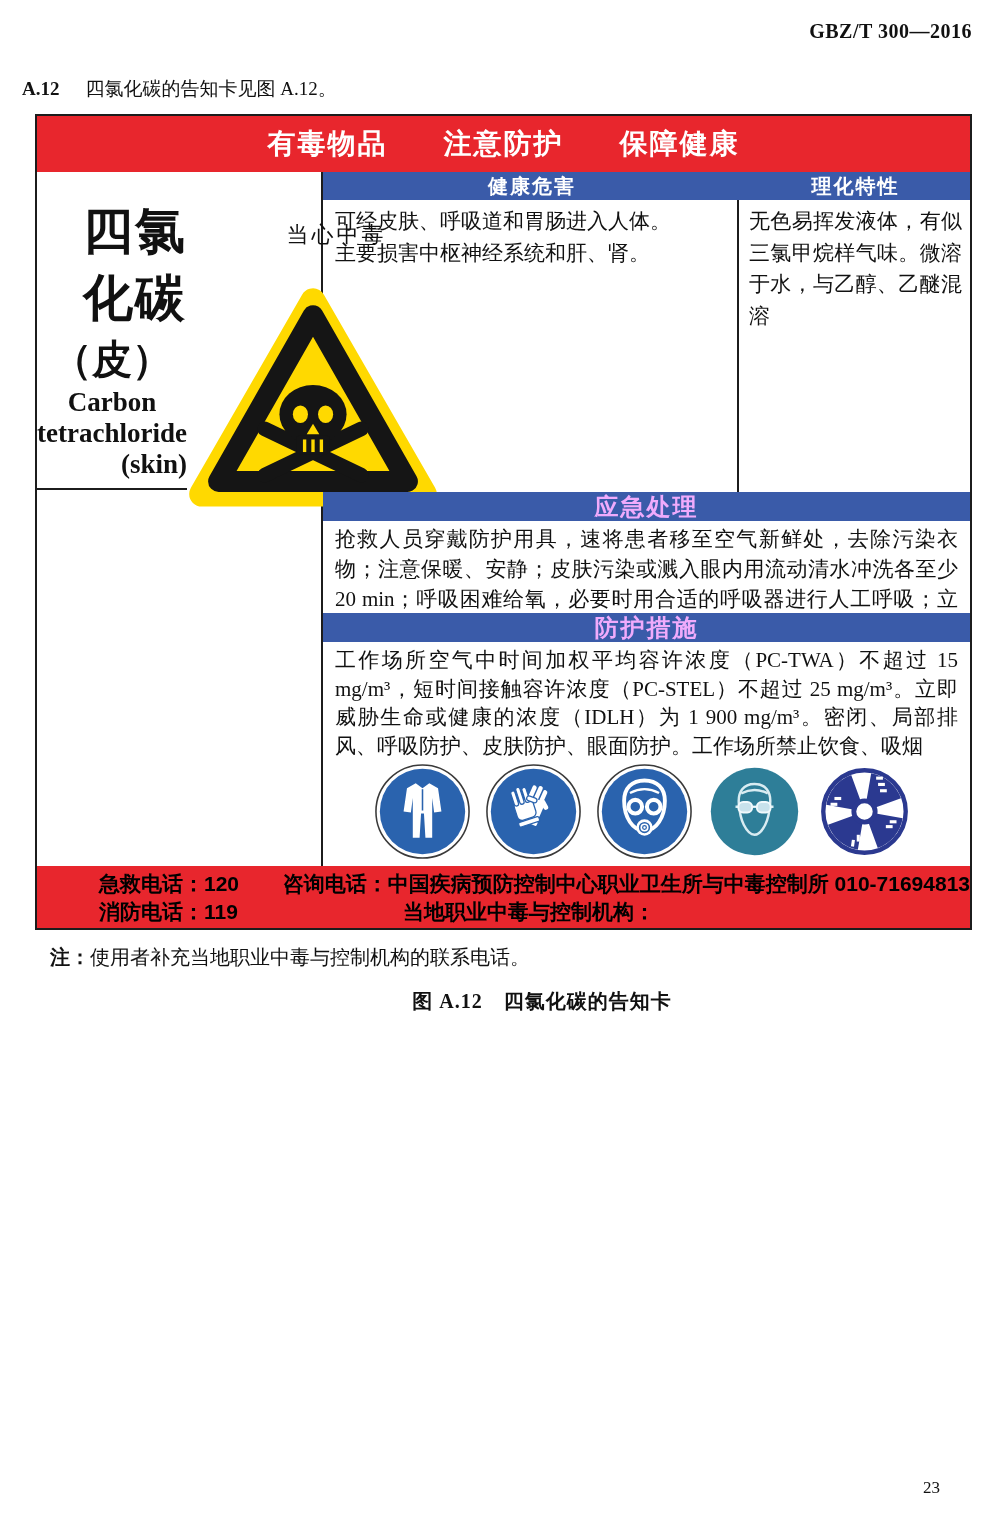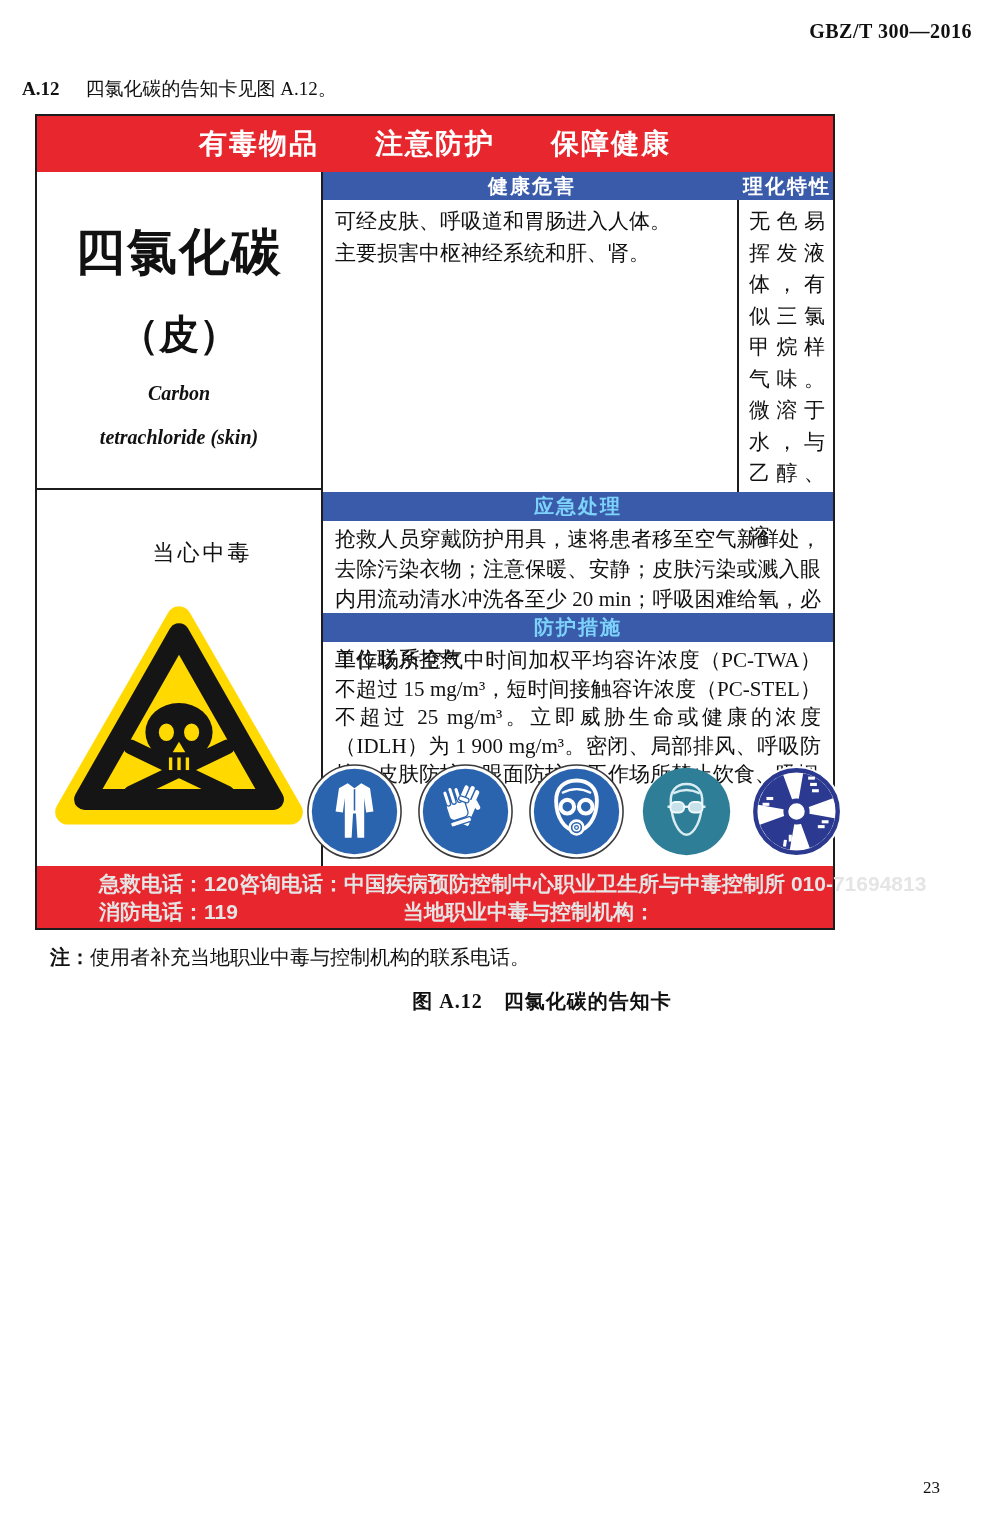--- a/index.html
+++ b/index.html
@@ -15,59 +15,59 @@
   html,body{background:#ffffff;}
   body{
     width:1002px;height:1530px;position:relative;overflow:hidden;
     font-family:"Liberation Serif","DejaVu Serif",serif;color:#111;
   }
   .doc-code{position:absolute;top:20px;right:30px;font-weight:700;font-size:20px;letter-spacing:.5px;}
   .section-line{position:absolute;top:76px;left:22px;font-size:19px;}
   .section-line .num{font-weight:700;margin-right:26px;}
   
   .card{
-    position:absolute;left:35px;top:114px;width:800px;height:816px;
+    position:absolute;left:35px;top:114px;width:937px;height:816px;
     border:2px solid var(--line);display:flex;flex-direction:column;background:#fff;
   }
   .banner{
     height:56px;background:var(--banner-red);color:#fff;
     display:flex;align-items:center;justify-content:center;gap:56px;
     font-family:"Liberation Sans","DejaVu Sans",sans-serif;font-weight:700;font-size:28px;letter-spacing:2px;
   }
   .card-body{flex:1;display:flex;min-height:0;}
-  .left-col{width:286px;border-right:2px solid var(--line);display:flex;flex-direction:column;text-align:right;}
+  .left-col{width:286px;border-right:2px solid var(--line);display:flex;flex-direction:row;text-align:right;}
   .name-cell{height:318px;border-bottom:2px solid var(--line);display:flex;flex-direction:column;align-items:center;justify-content:space-evenly;padding:26px 0 18px;}
   .name-cn{font-size:50px;font-weight:700;letter-spacing:2px;}
   .name-tag{font-size:40px;font-weight:700;}
-  .name-en{font-size:20px;font-weight:700;font-style:italic;}
+  .name-en{font-size:27px;font-weight:700;}
   .warning-cell{flex:1;display:flex;flex-direction:column;align-items:center;padding-top:48px;}
   .warning-label{font-size:22px;letter-spacing:3px;margin-left:47px;}
   .warning-cell svg{margin-top:30px;}
   .right-col{flex:1;display:flex;flex-direction:column;min-width:0;}
-  .blue-bar{background:var(--header-blue);color:#7dd3fc;display:flex;align-items:center;justify-content:center;
-    font-family:"Liberation Sans","DejaVu Sans",sans-serif;font-weight:700;font-size:20px;letter-spacing:2px;}
+  .blue-bar{background:var(--header-blue);color:#f0abfc;display:flex;align-items:center;justify-content:center;
+    font-family:"Liberation Sans","DejaVu Sans",sans-serif;font-weight:700;font-size:24px;letter-spacing:2px;}
   .sub-headers{height:28px;background:var(--header-blue);display:flex;}
   .sub-headers span{color:#fff;font-family:"Liberation Sans","DejaVu Sans",sans-serif;font-weight:700;font-size:20px;letter-spacing:2px;
     display:flex;align-items:center;justify-content:center;}
   .sub-hd-health{width:418px;}
   .sub-hd-props{flex:1;}
   .content-row{height:292px;display:flex;}
   .health-cell{width:416px;border-right:2px solid var(--line);padding:6px 10px 0 12px;}
   .props-cell{flex:1;padding:6px 8px 0 10px;}
   .body-text{font-size:21px;line-height:31.5px;text-align:justify;}
   .hdr-29{height:29px;}
   .emergency-cell{height:92px;padding:3px 12px 0;}
   .emergency-cell .body-text{line-height:30px;}
   .protection-cell{height:114px;padding:4px 12px 0;}
   .protection-cell .body-text{line-height:28.5px;}
   .icons-row{flex:1;display:flex;align-items:center;justify-content:center;gap:14px;padding-right:6px;}
   .ppe{display:flex;align-items:center;justify-content:center;}
   
   .card-footer{
-    height:62px;background:var(--banner-red);color:#e5e5e5;padding:4px 0 0 62px;
+    height:62px;background:var(--banner-red);color:#000000;padding:4px 0 0 62px;
     font-family:"Liberation Sans","DejaVu Sans",sans-serif;font-weight:700;font-size:21px;
   }
   .f-row{display:flex;line-height:28px;white-space:nowrap;}
   .f-col1{width:196px;}
   .f-indent{display:inline-block;width:108px;}
   
   .note-line{position:absolute;top:944px;left:50px;font-size:20px;}
   .note-line .note-label{font-weight:700;}
   .figure-caption{position:absolute;top:988px;left:0;width:100%;text-align:center;font-weight:700;font-size:20px;letter-spacing:1px;margin-left:41px;}
   .page-number{position:absolute;top:1478px;right:62px;font-size:17px;}

